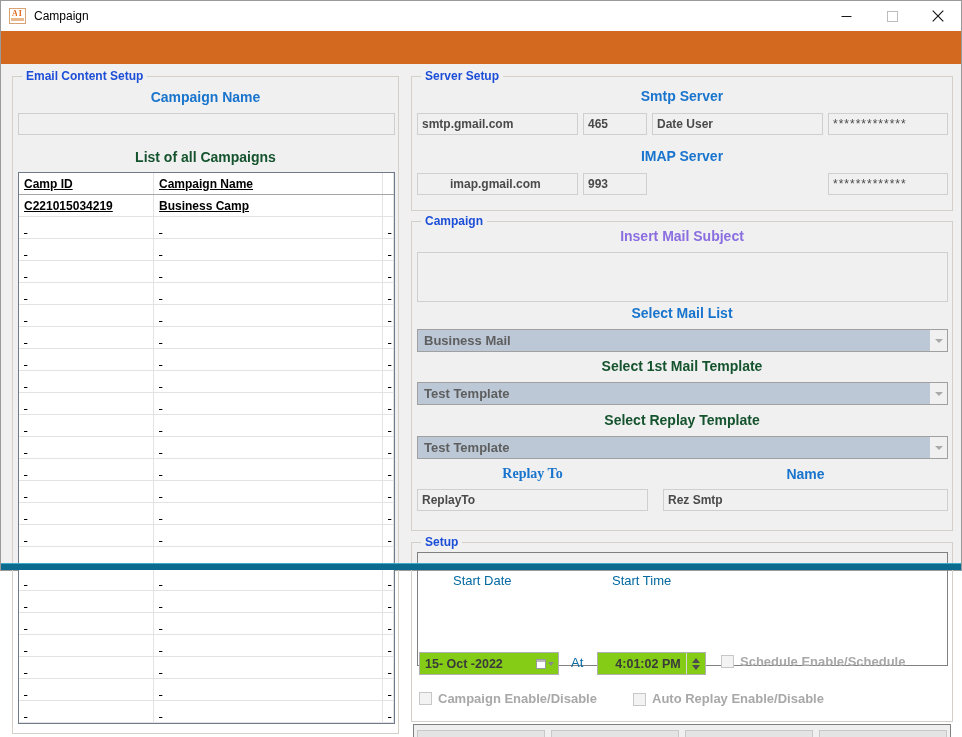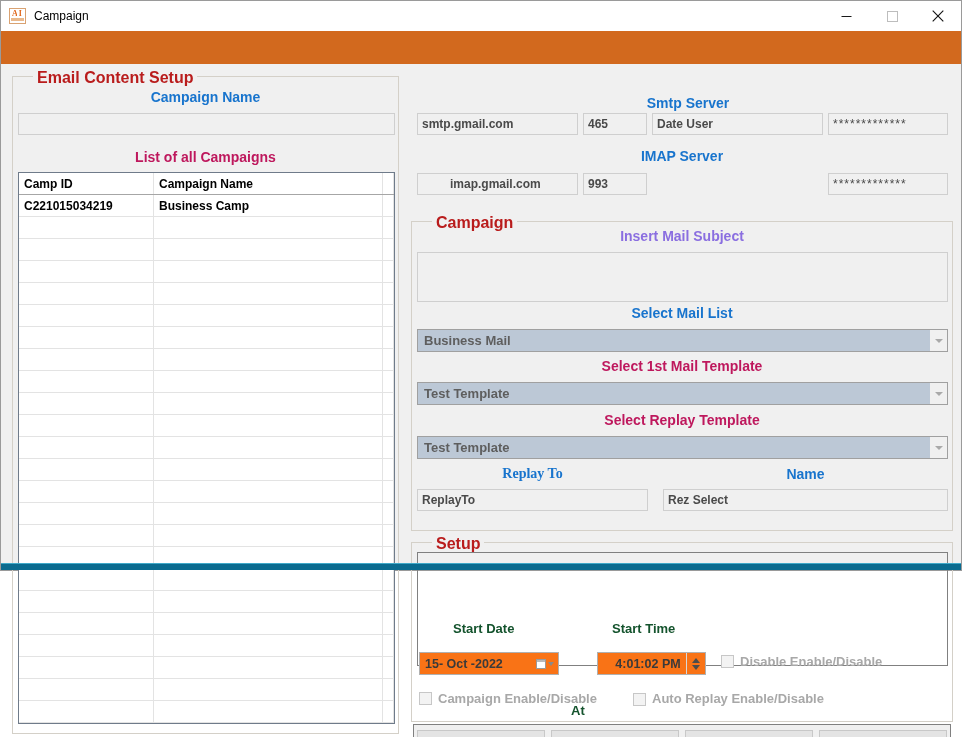--- a/index.html
+++ b/index.html
@@ -102,39 +102,39 @@
 
   
   .groupbox {
     position: absolute;
     border: 1px solid #d4d0c8;
     box-sizing: border-box;
   }
   .groupbox > .gb-title {
     position: absolute;
     top: -8px;
-    left: 20px;
+    left: 9px;
     background: #f0f0f0;
     padding: 0 4px;
-    font-size: 16px;
-    font-weight: bold;
-    color: #b91c1c;
+    font-size: 12px;
+    font-weight: bold;
+    color: #1d4ed8;
     white-space: nowrap;
   }
 
   
   .heading {
     position: absolute;
     font-size: 14px;
     font-weight: bold;
     text-align: center;
     white-space: nowrap;
   }
   .h-blue   { color: #1874cd; }
-  .h-green  { color: #be185d; }
+  .h-green  { color: #14532d; }
   .h-purple { color: #8a6ee0; }
 
   
   .tbox {
     position: absolute;
     box-sizing: border-box;
     background: #f0f0f0;
     border: 1px solid #cfcfcf;
     font-size: 12px;
     color: #4a4a4a;
@@ -214,32 +214,31 @@
   }
   .grid .c0 { width: 124px; }
   .grid .c1 { width: 218px; }
   .grid .c2 { width: auto; }
   .grid .blank td { color: transparent; }
 
   
   .lbl {
     position: absolute;
     font-size: 12px;
-    font-weight: bold;
-    color: #14532d;
+    font-weight: normal;
+    color: #0369a1;
     white-space: nowrap;
-    margin-top: 48px;
   }
 
   
   .picker {
     position: absolute;
     box-sizing: border-box;
     border: 1px solid #b0b0b0;
-    background: #f97316;
+    background: #84cc16;
     display: flex;
     align-items: center;
     font-size: 12.5px;
     color: #3a3a3a;
     font-weight: bold;
   }
   .picker .pv { flex: 1; padding-left: 5px; white-space: nowrap; }
   .picker .cal-btn {
     width: 26px;
     display: flex;
@@ -376,21 +375,21 @@
     <div class="groupbox" style="left:11px; top:12px; width:387px; height:658px;">
       <div class="gb-title">Email Content Setup</div>
     </div>
 
     <div class="heading h-blue" style="left:11px; top:25px; width:387px;">Campaign Name</div>
 
     <div class="tbox empty" style="left:17px; top:49px; width:377px; height:22px;" title=""></div>
 
     <div class="heading h-green" style="left:11px; top:85px; width:387px;">List of all Campaigns</div>
 
-    <div class="grid" style="left:17px; top:108px; width:377px; height:552px;">
+    <div class="grid" style="left:17px; top:108px; width:377px; height:552px;text-decoration:underline;">
       <table>
         <thead>
           <tr>
             <th class="c0">Camp ID</th>
             <th class="c1">Campaign Name</th>
             <th class="c2"></th>
           </tr>
         </thead>
         <tbody>
           <tr>
@@ -515,22 +514,25 @@
             </tr>
           <tr class="blank">
               <td class="c0">&nbsp;</td>
               <td class="c1">&nbsp;</td>
               <td class="c2">&nbsp;</td>
             </tr>
         </tbody>
       </table>
     </div>
 
-
-    <div class="heading h-blue" style="left:410px; top:31px; width:542px;padding-left:6px;">Smtp Server</div>
+    <div class="groupbox" style="left:410px; top:12px; width:542px; height:135px;">
+      <div class="gb-title">Server Setup</div>
+    </div>
+
+    <div class="heading h-blue" style="left:410px; top:24px; width:542px;">Smtp Server</div>
 
     <div class="tbox" style="left:416px; top:49px; width:161px; height:22px;">smtp.gmail.com</div>
     <div class="tbox" style="left:582px; top:49px; width:64px; height:22px;">465</div>
     <div class="tbox" style="left:651px; top:49px; width:171px; height:22px;">Date User</div>
     <div class="tbox pw" style="left:827px; top:49px; width:120px; height:22px;">*************</div>
 
     <div class="heading h-blue" style="left:410px; top:84px; width:542px;">IMAP Server</div>
 
     <div class="tbox" style="left:416px; top:109px; width:161px; height:22px;padding-left:32px;">imap.gmail.com</div>
     <div class="tbox" style="left:582px; top:109px; width:64px; height:22px;">993</div>
@@ -568,21 +570,21 @@
       <div class="combo-text">Test Template</div>
       <div class="combo-arrow">
           <div class="tri"></div>
         </div>
     </div>
 
     <div class="heading h-blue" style="left:416px; top:402px; width:231px;font-family:Liberation Serif, serif;">Replay To</div>
     <div class="heading h-blue" style="left:662px; top:402px; width:285px;">Name</div>
 
     <div class="tbox" style="left:416px; top:425px; width:231px; height:22px;">ReplayTo</div>
-    <div class="tbox" style="left:662px; top:425px; width:285px; height:22px;">Rez Select</div>
+    <div class="tbox" style="left:662px; top:425px; width:285px; height:22px;">Rez Smtp</div>
 
     <div class="groupbox" style="left:410px; top:478px; width:542px; height:180px;">
       <div class="gb-title">Setup</div>
     </div>
 
     <div class="groupbox" style="left:416px; top:488px; width:531px; height:114px; border:1px solid #808080;"></div>
 
     <div class="lbl" style="left:452px; top:509px; font-size:13px;">Start Date</div>
     <div class="lbl" style="left:611px; top:509px; font-size:13px;text-align:right;">Start Time</div>
 
@@ -599,21 +601,21 @@
     <div class="picker" style="left:596px; top:588px; width:109px; height:23px;">
       <div class="pv" style="text-align:center; padding-left:12px;">4:01:02 PM</div>
       <div class="spin">
         <div class="up"></div>
           <div class="dn"></div>
       </div>
     </div>
 
     <div class="chk" style="left:720px; top:590px;">
       <div class="box"></div>
-      <div class="txt">Disable Enable/Disable</div>
+      <div class="txt">Schedule Enable/Schedule</div>
     </div>
 
     <div class="chk" style="left:418px; top:627px;">
       <div class="box"></div>
       <div class="txt">Campaign Enable/Disable</div>
     </div>
 
     <div class="chk" style="left:632px; top:627px;align-items:flex-end;">
       <div class="box"></div>
       <div class="txt">Auto Replay Enable/Disable</div>

